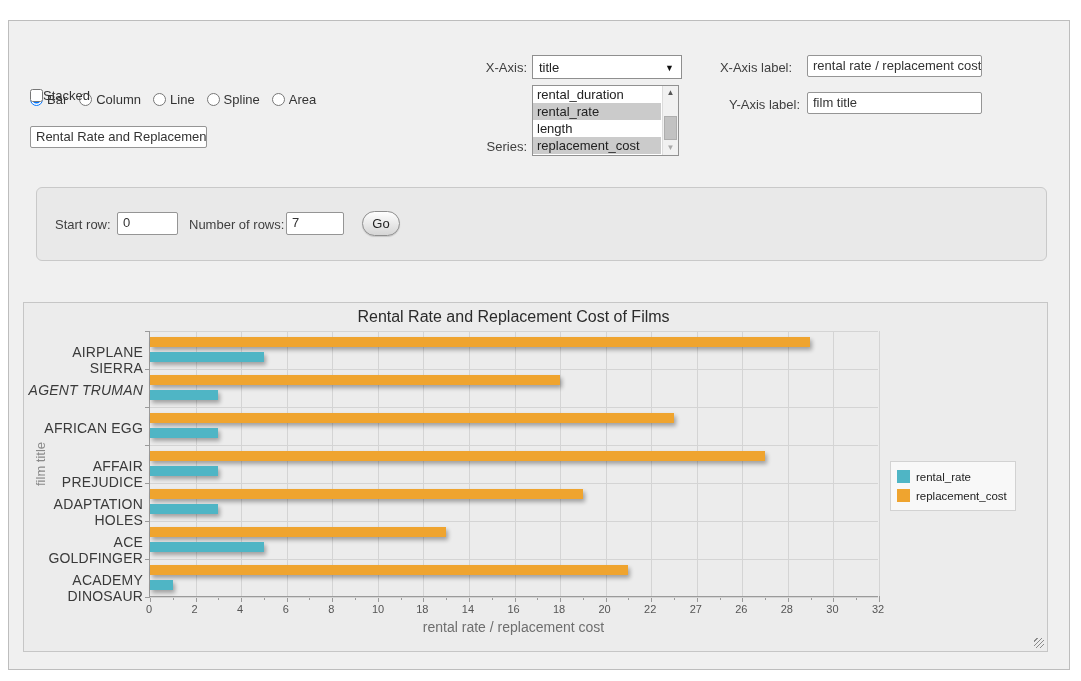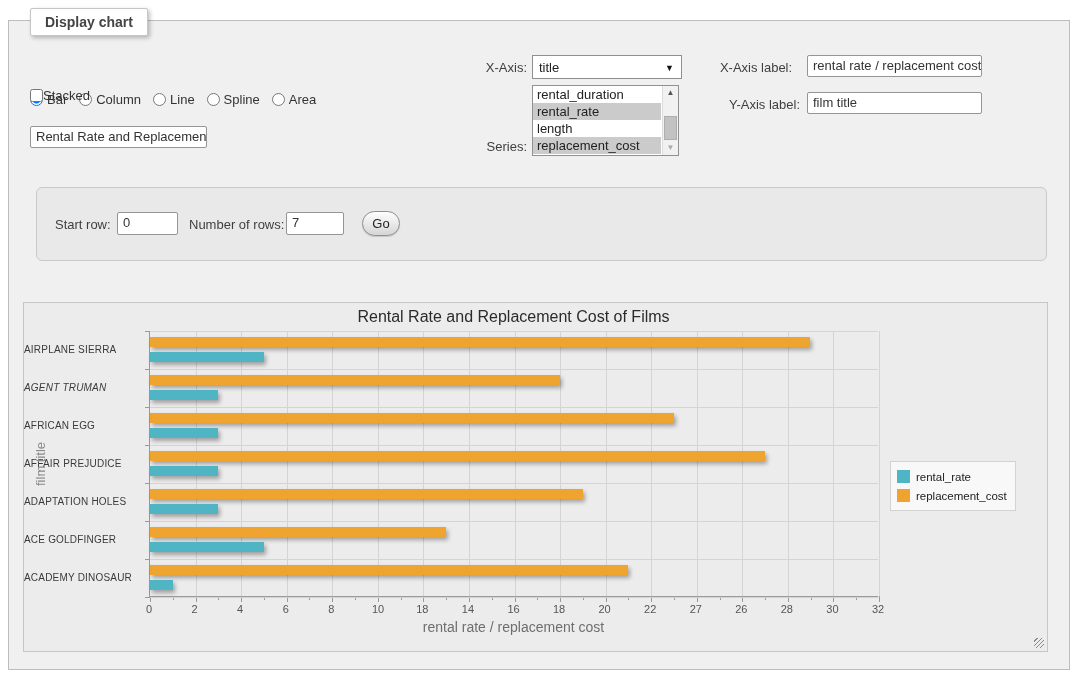--- a/index.html
+++ b/index.html
@@ -61,22 +61,22 @@
   
   .chart-box { position:absolute; left:23px; top:302px; width:1025px; height:350px;
                background:#ececec; border:1px solid #c6c6c6; }
   .chart-title { position:absolute; left:125px; top:5px; width:729px; text-align:center;
                  font-size:16px; color:#2b2b2b; }
   .plot { position:absolute; left:125px; top:28px; width:729px; height:266px;
           border-left:1px solid #9a9a9a; border-bottom:1px solid #9a9a9a; }
   .grid-v { position:absolute; top:0; bottom:0; width:1px; background:#d4d4d4; }
   .grid-h { position:absolute; left:0; right:0; height:1px; background:#d4d4d4; }
   .bar { position:absolute; height:10px; box-shadow:2px 3px 4px rgba(0,0,0,0.32); }
-  .cat-label { position:absolute; left:0; width:119px; font-size:10px; color:#3a3a3a;
-               letter-spacing:0.2px; }
+  .cat-label { position:absolute; left:0; width:119px; font-size:14px; color:#3a3a3a;
+               text-align:right; letter-spacing:0.2px; }
   .x-tick { position:absolute; width:1px; background:#9a9a9a; }
   .y-tick { position:absolute; height:1px; width:5px; background:#9a9a9a; }
   .x-tick-label { position:absolute; width:26px; text-align:center; font-size:11px; color:#555; top:300px; }
   .x-axis-title { position:absolute; left:125px; top:316px; width:729px; text-align:center;
                   font-size:14px; color:#6e6e6e; }
   .y-axis-title { position:absolute; left:6px; top:28px; height:266px; width:20px;
                   display:flex; align-items:center; justify-content:center;
                   font-size:13px; color:#8a8a8a;
                   writing-mode:vertical-rl; transform:rotate(180deg); }
   .legend { position:absolute; left:866px; top:158px; background:#f8f8f8;
@@ -86,21 +86,20 @@
   .legend-text { font-size:11.5px; color:#222; white-space:nowrap; }
   .resize-handle { position:absolute; right:3px; bottom:3px; width:10px; height:10px;
             background:repeating-linear-gradient(135deg, transparent 0 2px, #8a8a8a 2px 3px); }
 </style>
 </head>
 <body>
 
 <div id="root">
 
   <div class="fieldset"></div>
-  <div class="fieldset-legend">Display chart</div>
 
   <div class="radio-row" id="radio-row">
       <input type="radio" name="ctype" checked="" style="">
       <label>Bar</label>
       <input type="radio" name="ctype" style="">
       <label>Column</label>
       <input type="radio" name="ctype" style="">
       <label>Line</label>
       <input type="radio" name="ctype" style="">
       <label>Spline</label>

